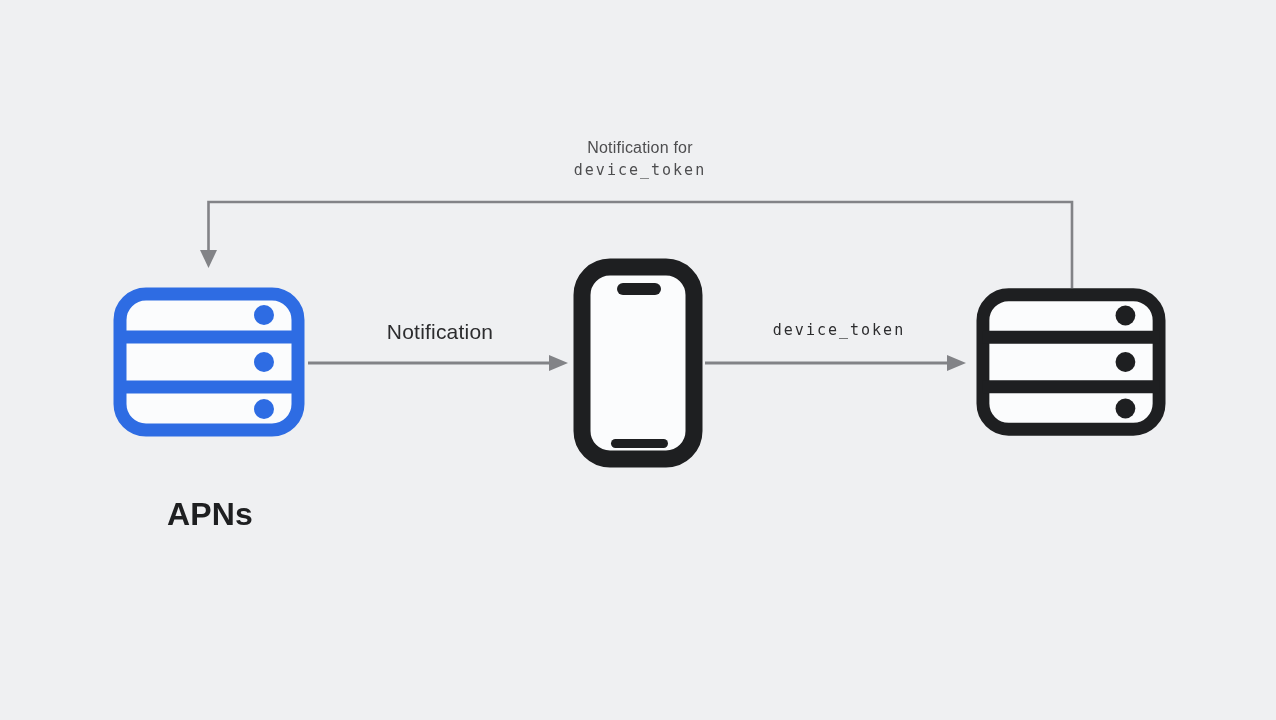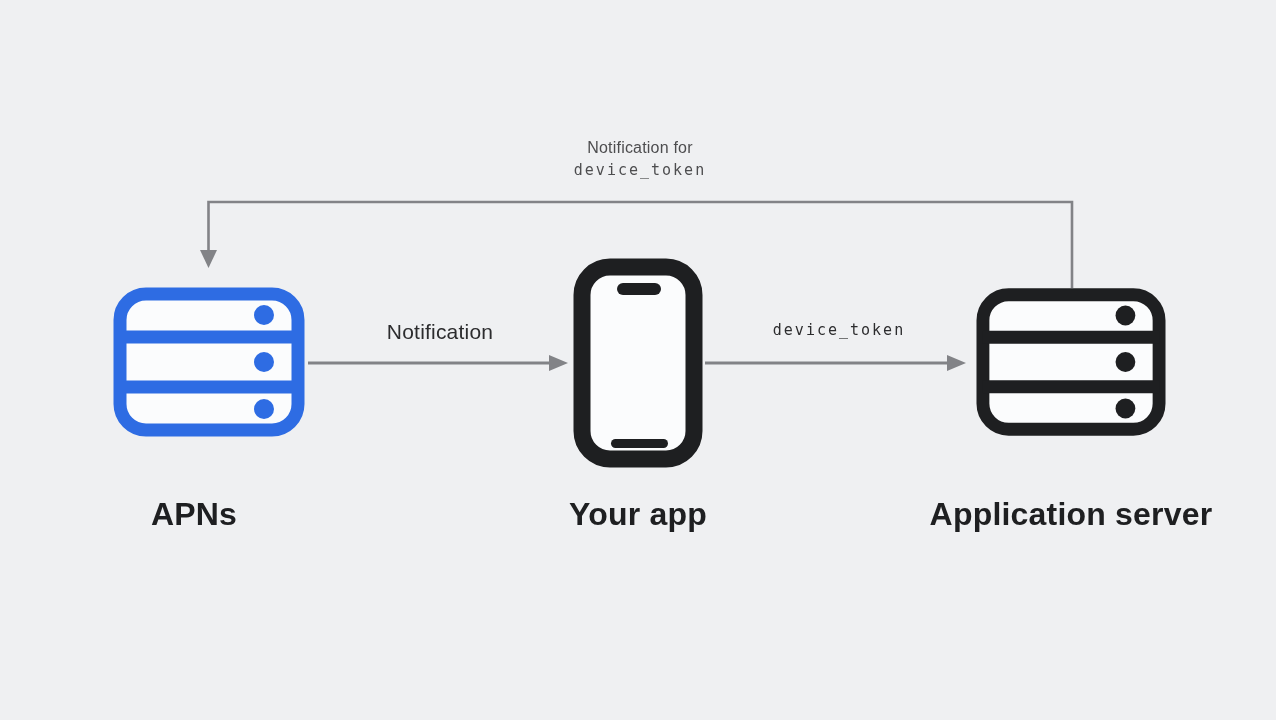--- a/index.html
+++ b/index.html
@@ -27,21 +27,21 @@
   .node-label {
     position: absolute;
     top: 496px;
     transform: translateX(-50%);
     font-size: 32px;
     font-weight: 600;
     letter-spacing: 0.2px;
     color: var(--dark, #1e1f21);
     white-space: nowrap;
   }
-  .label-apns { left: 194px; }
+  .label-apns { left: 210px; }
   .label-app  { left: 638px; }
   .label-server { left: 1071px; }
 
   .edge-label {
     position: absolute;
     transform: translateX(-50%);
     text-align: center;
     white-space: nowrap;
   }
   .top-annotation { left: 640px; top: 139px; color: var(--muted-text, #4d4d4f); }
@@ -103,27 +103,25 @@
   </div>
   <div class="node-label label-apns">APNs</div>
 
   <div class="node-icon icon-dark" style="left:573px; top:258px; width:130px; height:210px;">
     <svg viewBox="0 0 130 210" xmlns="http://www.w3.org/2000/svg">
       <rect x="9" y="9" width="112" height="192" rx="28" fill="#fbfcfd" stroke="currentColor" stroke-width="17"></rect>
       <rect x="44" y="25" width="44" height="12" rx="6" fill="currentColor"></rect>
       <rect x="38" y="181" width="57" height="9" rx="4.5" fill="currentColor"></rect>
     </svg>
   </div>
-  <div class="node-label label-app">Your app</div>
 
   <div class="node-icon icon-dark" style="left:976px; top:287px; width:190px; height:150px;">
     <svg viewBox="0 0 192 150" xmlns="http://www.w3.org/2000/svg">
       <rect x="7" y="7" width="178" height="136" rx="26" fill="#fbfcfd" stroke="currentColor" stroke-width="13"></rect>
       <line x1="7" y1="50" x2="185" y2="50" stroke="currentColor" stroke-width="13"></line>
       <line x1="7" y1="100" x2="185" y2="100" stroke="currentColor" stroke-width="13"></line>
       <circle cx="151" cy="28" r="10" fill="currentColor"></circle>
       <circle cx="151" cy="75" r="10" fill="currentColor"></circle>
       <circle cx="151" cy="122" r="10" fill="currentColor"></circle>
     </svg>
   </div>
-  <div class="node-label label-server">Application server</div>
 
 </div>
 
 </body></html>

